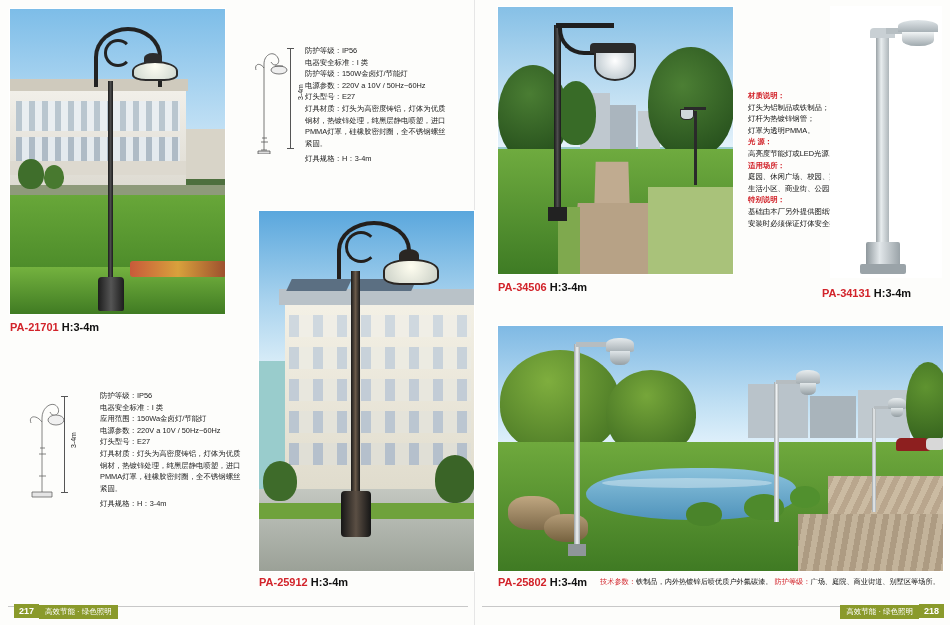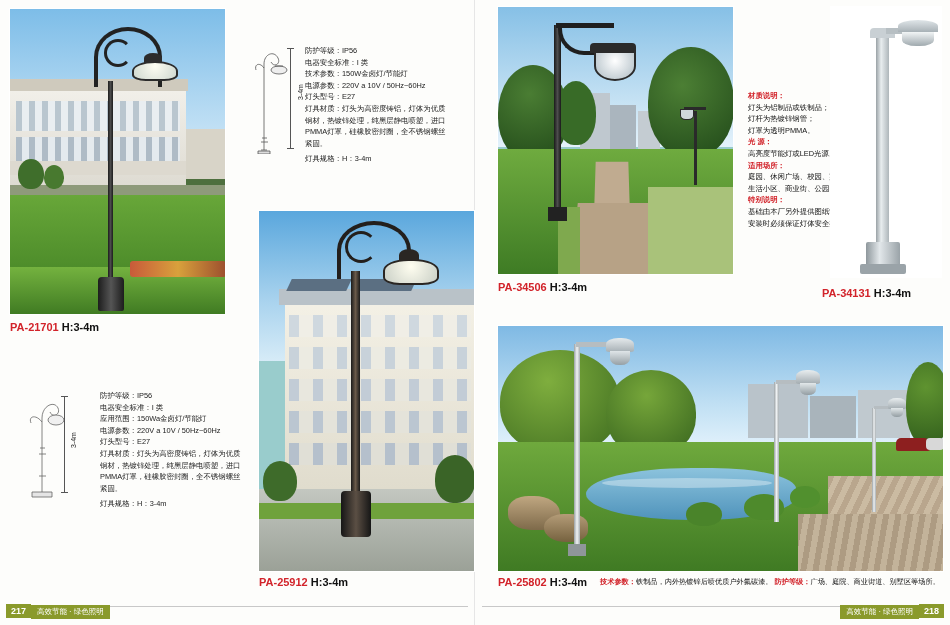--- a/index.html
+++ b/index.html
@@ -98,36 +98,36 @@
     font-weight: bold;
   }
   .ftxt {
     display: inline-block;
     background: #8a9a2b;
     color: #fff;
     padding: 2px 6px;
     font-size: 7.5px;
     font-weight: normal;
   }
-  .footer-left { left: 6px; }
+  .footer-left { left: 14px; }
   .footer-right { right: 6px; }
   .footer-line {
     position: absolute;
     bottom: 18px;
     height: 1px;
     background: #c8c8c8;
   }
   .grass { position:absolute; left:0; right:0; background:#5f9b33; }
   .bldg { position:absolute; }
   .tree { position:absolute; border-radius:50% 50% 45% 45%; }
   .pole { position:absolute; background:#2b2b2b; }
   .lamp-head { position:absolute; }
 
   .smalltxt { position:absolute; font-size:7.2px; color:#111; white-space:nowrap; }
-  .smalltxt .r { color:#d2232a; font-weight:bold; }
+  .smalltxt .r { color:#d2232a; font-weight:normal; }
 </style>
 </head>
 <body>
 
 <div class="page">
 
   <div class="gutter"></div>
 
   <div class="photo" style="left:9px; top:8px; width:215px; height:305px; border:1px solid #fff;">
     <div style="position:absolute;left:0;top:0;right:0;height:180px;background:linear-gradient(#7dbde8,#bfdff4 65%,#d9eefb);"></div>
@@ -182,21 +182,21 @@
     </svg>
     <div style="position:absolute;left:40px;top:6px;width:1px;height:100px;background:#555;"></div>
     <div style="position:absolute;left:37px;top:6px;width:7px;height:1px;background:#555;"></div>
     <div style="position:absolute;left:37px;top:106px;width:7px;height:1px;background:#555;"></div>
   </div>
   <div class="dim" style="left:297px; top:100px;">3-4m</div>
 
   <div class="spec" style="left:305px; top:45px;">
     <div>防护等级：IP56</div>
     <div>电器安全标准：I 类</div>
-    <div>技术参数：150W金卤灯/节能灯</div>
+    <div>防护等级：150W金卤灯/节能灯</div>
     <div>电源参数：220V a 10V / 50Hz~60Hz</div>
     <div>灯头型号：E27</div>
     <div>灯具材质：灯头为高密度铸铝，灯体为优质</div>
     <div>钢材，热镀锌处理，纯黑层静电喷塑，进口</div>
     <div>PMMA灯罩，硅橡胶密封圈，全不锈钢螺丝</div>
     <div>紧固。</div>
     <div style="margin-top:4px;">灯具规格：H：3-4m</div>
   </div>
 
   <div class="draw" style="left:24px; top:388px; width:44px; height:112px;">

